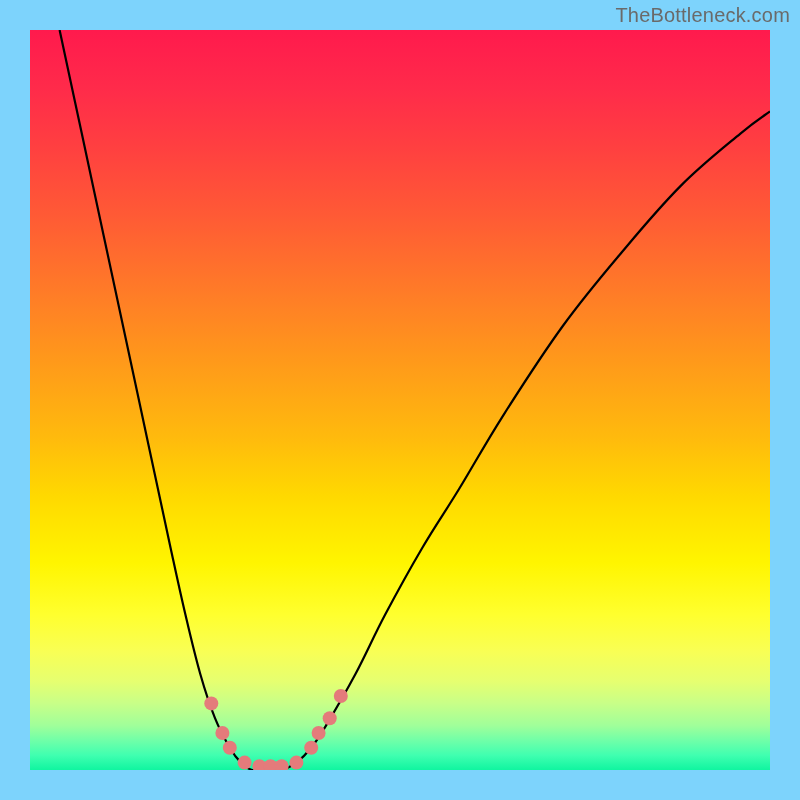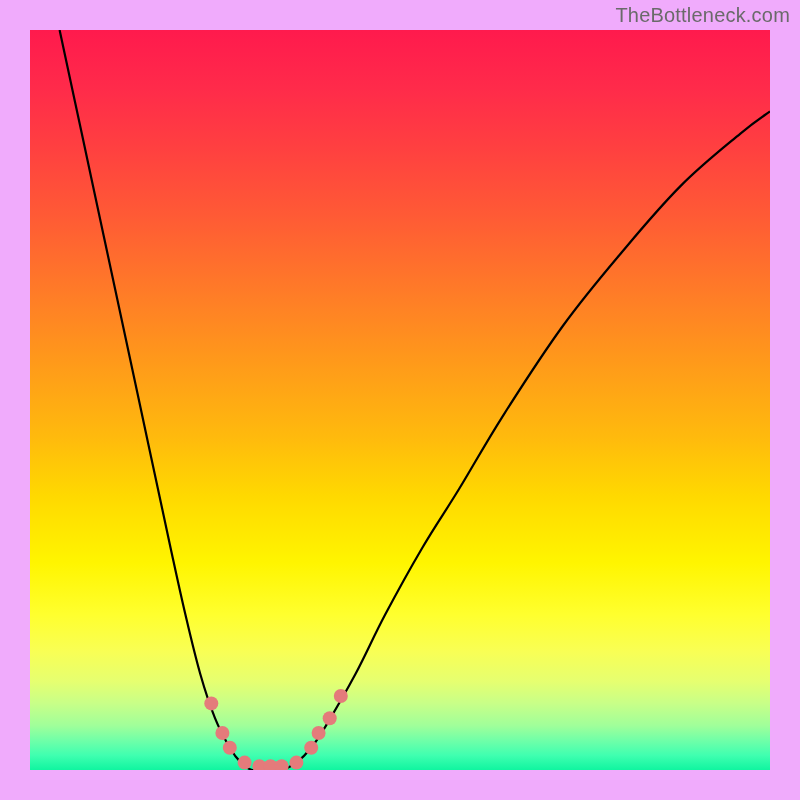--- a/index.html
+++ b/index.html
@@ -9,21 +9,21 @@
     height: 800px;
     background: #000;
     overflow: hidden;
   }
   .frame {
     position: absolute;
     top: 0;
     left: 0;
     width: 800px;
     height: 800px;
-    background: #f0abfc;
+    background: #7dd3fc;
   }
   .plot-area {
     position: absolute;
     top: 30px;
     left: 30px;
     width: 740px;
     height: 740px;
     overflow: hidden;
   }
   .gradient {

